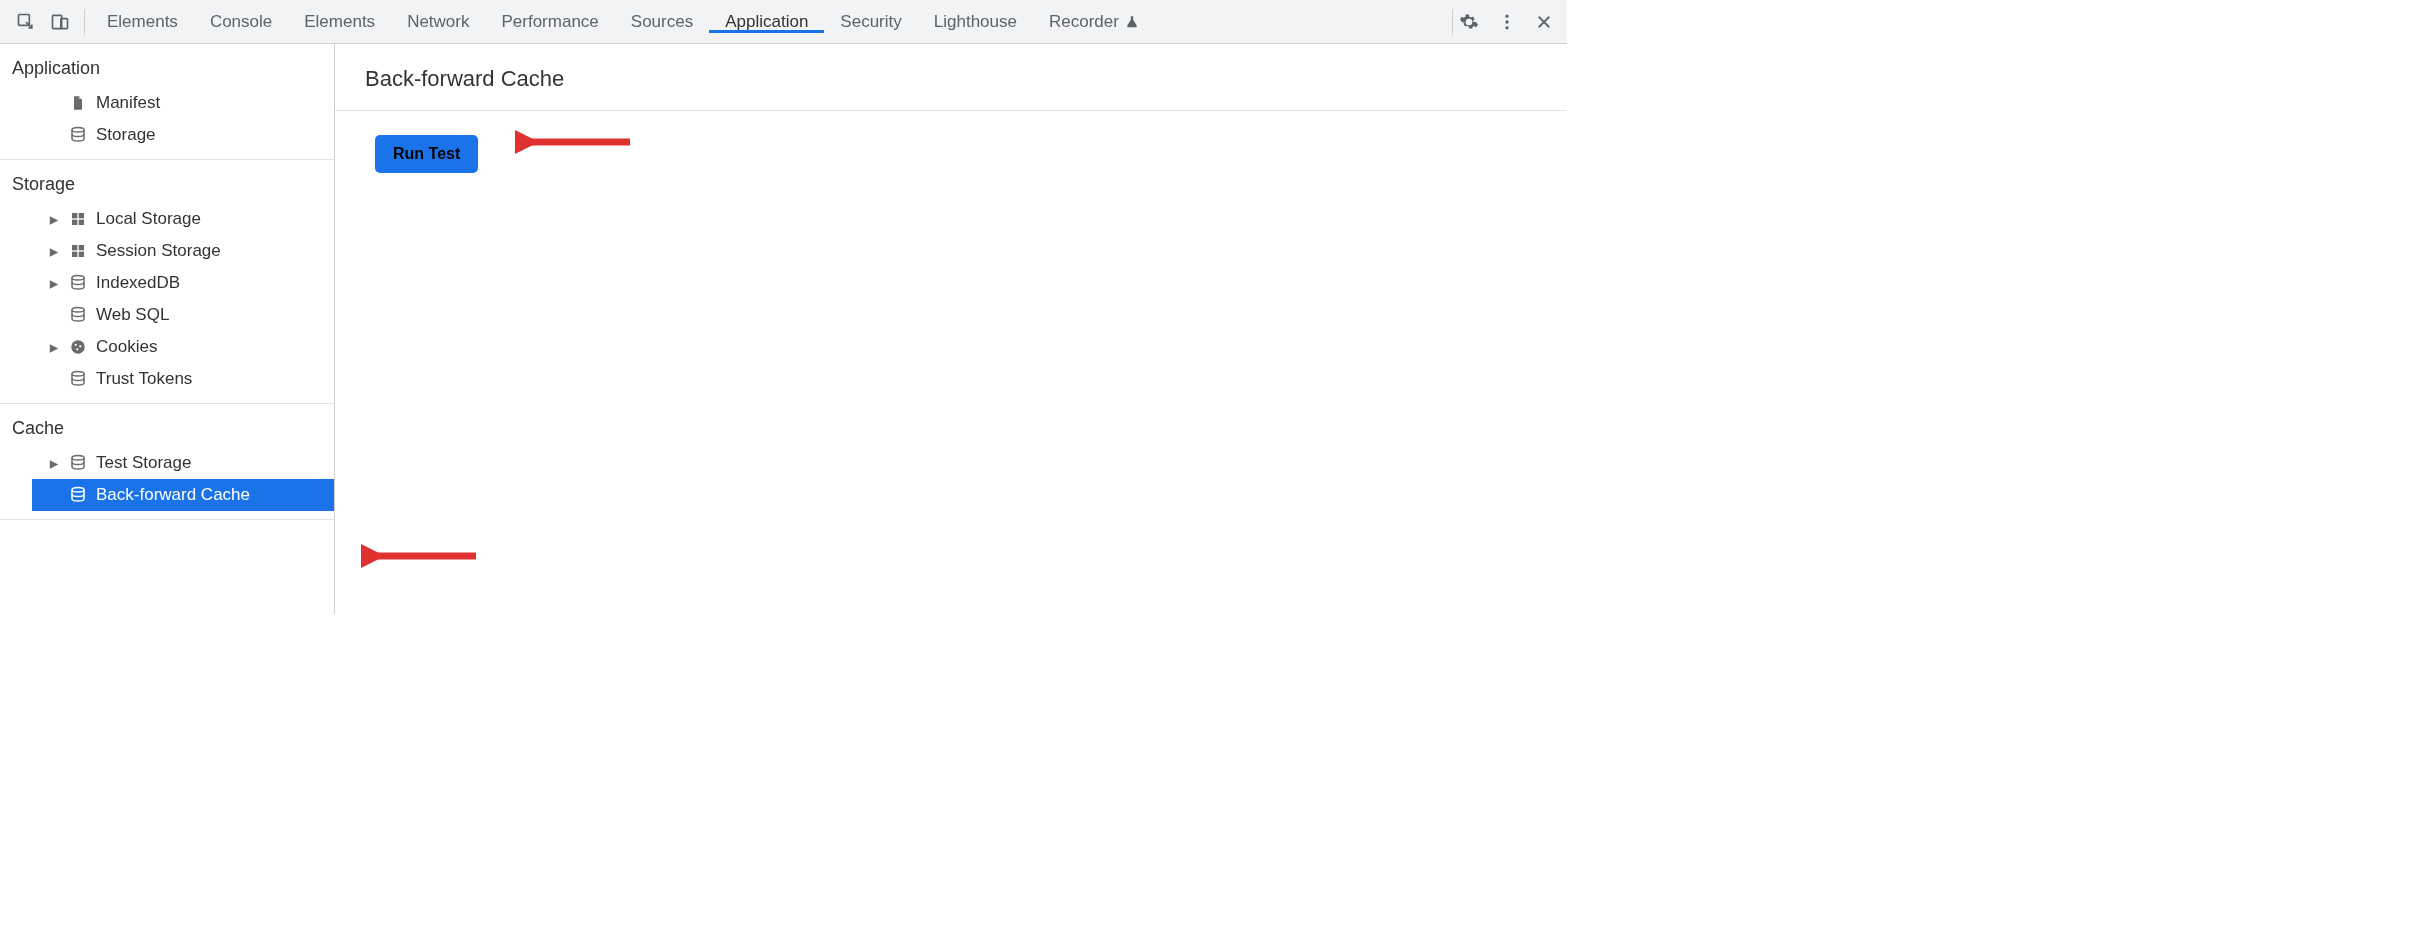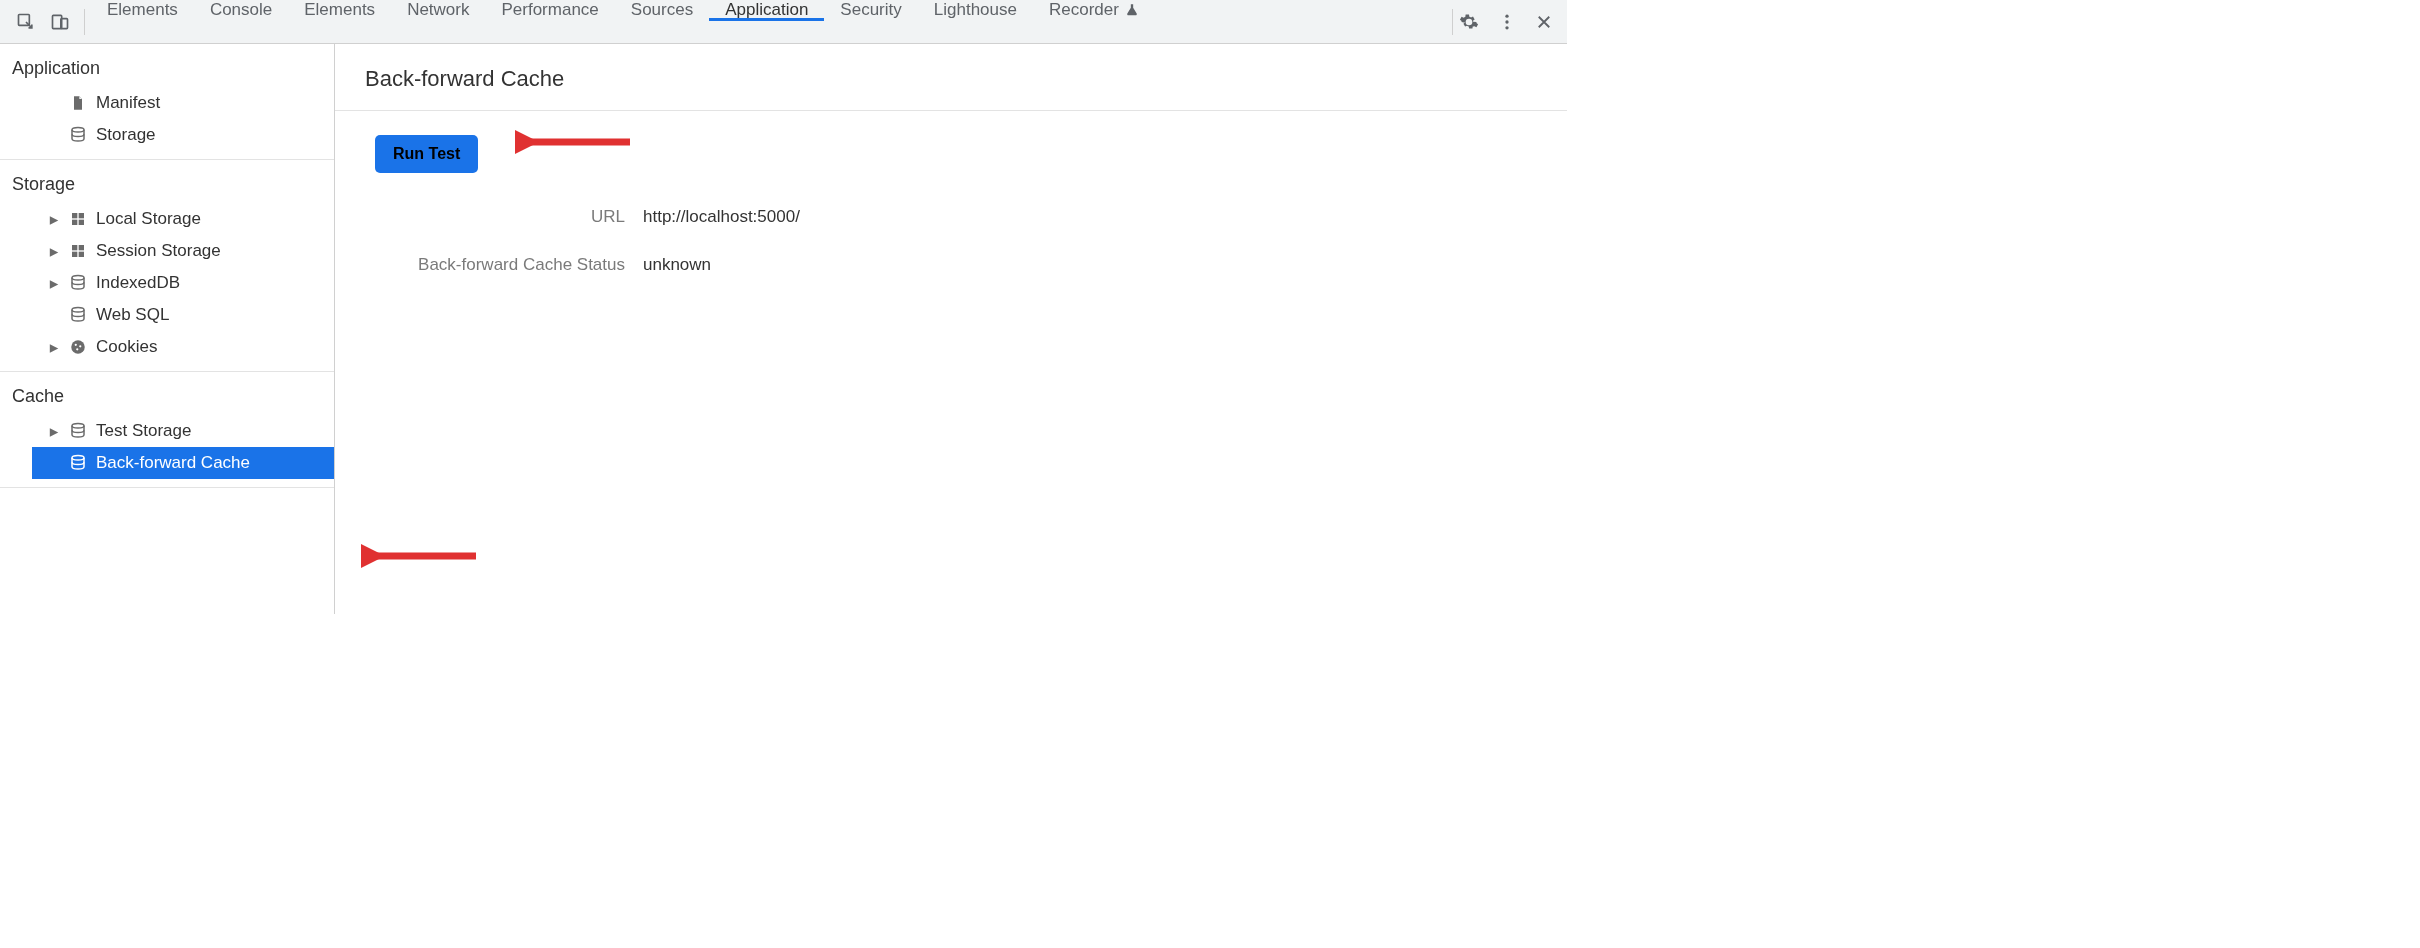--- a/index.html
+++ b/index.html
@@ -31,21 +31,21 @@
       padding: 0 10px;
     }
     .top-bar .divider {
       width: 1px;
       height: 26px;
       background: #cfcfcf;
       margin: 0 6px 0 4px;
     }
     .top-bar .tabs {
       display: flex;
-      align-items: flex-start;
+      align-items: center;
       height: 100%;
     }
     .tab {
       display: flex;
       align-items: center;
       padding: 0 16px;
       color: #5f6368;
       cursor: pointer;
       position: relative;
       gap: 6px;
@@ -351,20 +351,31 @@
         <span class="node-icon">
           <svg width="18" height="18" viewBox="0 0 24 24" fill="#6b6b6b">
               <circle cx="12" cy="12" r="9"></circle>
               <circle cx="9" cy="9" r="1.5" fill="#fff"></circle>
               <circle cx="15" cy="11" r="1.5" fill="#fff"></circle>
               <circle cx="11" cy="15" r="1.5" fill="#fff"></circle>
             </svg>
         </span>
         <span>Cookies</span>
       </div>
+      <div class="node">
+        <span class="twisty blank">▸</span>
+        <span class="node-icon">
+          <svg width="18" height="18" viewBox="0 0 24 24" fill="none" stroke="#6b6b6b" stroke-width="2">
+              <ellipse cx="12" cy="5" rx="8" ry="3"></ellipse>
+              <path d="M4 5v6c0 1.7 3.6 3 8 3s8-1.3 8-3V5"></path>
+              <path d="M4 11v6c0 1.7 3.6 3 8 3s8-1.3 8-3v-6"></path>
+            </svg>
+        </span>
+        <span>Trust Tokens</span>
+      </div>
     </div>
     <div class="section-sep"></div>
 
     <div class="section-header">Cache</div>
     <div class="tree">
       <div class="node">
         <span class="twisty">▸</span>
         <span class="node-icon">
           <svg width="18" height="18" viewBox="0 0 24 24" fill="none" stroke="#6b6b6b" stroke-width="2">
               <ellipse cx="12" cy="5" rx="8" ry="3"></ellipse>
@@ -387,26 +398,20 @@
       </div>
     </div>
     <div class="section-sep"></div>
   </div>
 
   <div class="main">
     <div class="main-title">Back-forward Cache</div>
     <div class="main-content">
       <button class="run-button">Run Test</button>
 
-      <div class="kv-grid">
-        <div class="kv-label">URL</div>
-        <div class="kv-value">http://localhost:5000/</div>
-        <div class="kv-label">Back-forward Cache Status</div>
-        <div class="kv-value">unknown</div>
-      </div>
 
       
       <div class="arrow" style="left:180px; top:16px;">
         <svg width="120" height="30" viewBox="0 0 120 30">
             <defs>
               <marker id="ah1" markerWidth="10" markerHeight="10" refX="2" refY="5" orient="auto">
                 <path d="M10 0 L0 5 L10 10 z" fill="#e03131"></path>
               </marker>
             </defs>
             <line x1="115" y1="15" x2="10" y2="15" stroke="#e03131" stroke-width="7" marker-end="url(#ah1)"></line>

